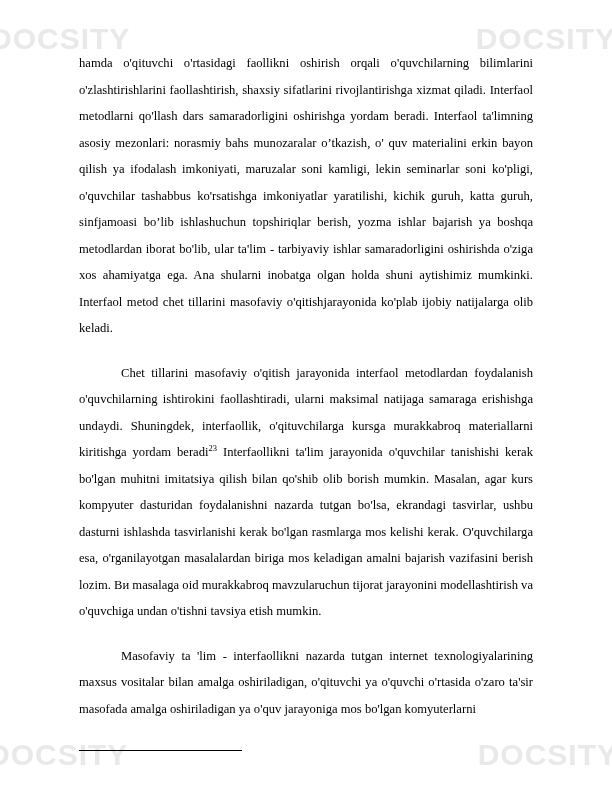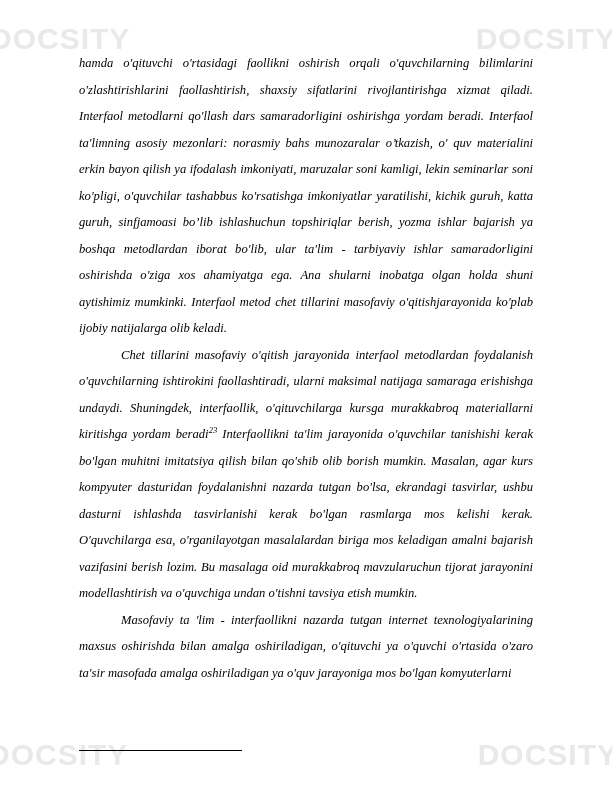--- a/index.html
+++ b/index.html
@@ -63,24 +63,24 @@
   }
 
   p.body-par {
     margin: 0 0 0 0;
     font-size: 12.6px;
     line-height: 26.5px;
     text-align: justify;
     text-justify: inter-word;
     color: #000000;
     word-spacing: 0px;
-    font-style: italic;
   }
   p.indent {
     text-indent: 42px;
+    margin-top: 18px;
   }
 
   .footnote-wrap {
     position: absolute;
     left: 79px;
     bottom: 36px;
     width: 454px;
   }
   .footnote-rule {
     width: 163px;
@@ -112,20 +112,20 @@
 <div class="page">
 
   <div class="watermark wm-left">DOCSITY</div>
   <div class="watermark wm-right">DOCSITY</div>
   <div class="watermark wm-bottom-left">DOCSITY</div>
   <div class="watermark wm-bottom-right">DOCSITY</div>
 
   <div class="content">
     <p class="body-par">hamda o'qituvchi o'rtasidagi faollikni oshirish orqali o'quvchilarning bilimlarini o'zlashtirishlarini faollashtirish, shaxsiy sifatlarini rivojlantirishga xizmat qiladi. Interfaol metodlarni qo'llash dars samaradorligini oshirishga yordam beradi. Interfaol ta'limning asosiy mezonlari: norasmiy bahs munozaralar  o’tkazish, o' quv materialini erkin bayon qilish ya ifodalash imkoniyati, maruzalar soni kamligi, lekin seminarlar soni ko'pligi, o'quvchilar tashabbus ko'rsatishga imkoniyatlar yaratilishi, kichik guruh, katta guruh, sinfjamoasi bo’lib ishlashuchun topshiriqlar berish, yozma ishlar bajarish ya boshqa metodlardan iborat bo'lib, ular ta'lim - tarbiyaviy ishlar samaradorligini oshirishda o'ziga xos ahamiyatga ega. Ana shularni inobatga olgan holda shuni aytishimiz mumkinki. Interfaol metod chet tillarini masofaviy o'qitishjarayonida ko'plab ijobiy natijalarga olib keladi.</p>
     <p class="body-par indent"><span>Chet tillarini masofaviy o'qitish jarayonida interfaol metodlardan foydalanish o'quvchilarning ishtirokini faollashtiradi, ularni maksimal natijaga samaraga erishishga undaydi. Shuningdek, interfaollik, o'qituvchilarga kursga murakkabroq materiallarni kiritishga yordam beradi</span><sup class="fnref">23</sup> <span>Interfaollikni ta'lim jarayonida o'quvchilar tanishishi kerak bo'lgan muhitni imitatsiya qilish bilan qo'shib olib borish mumkin. Masalan, agar kurs kompyuter dasturidan foydalanishni nazarda tutgan bo'lsa, ekrandagi tasvirlar, ushbu dasturni ishlashda tasvirlanishi kerak bo'lgan rasmlarga mos kelishi kerak. O'quvchilarga esa, o'rganilayotgan masalalardan biriga mos keladigan amalni bajarish vazifasini berish lozim. Ви masalaga oid murakkabroq mavzularuchun tijorat jarayonini modellashtirish va o'quvchiga undan o'tishni tavsiya etish mumkin.</span></p>
-    <p class="body-par indent">Masofaviy ta 'lim - interfaollikni nazarda tutgan internet texnologiyalarining maxsus oshirishda bilan amalga oshiriladigan, o'qituvchi ya o'quvchi o'rtasida o'zaro ta'sir masofada amalga oshiriladigan ya o'quv jarayoniga mos bo'lgan komyuterlarni</p>
+    <p class="body-par indent">Masofaviy ta 'lim - interfaollikni nazarda tutgan internet texnologiyalarining maxsus vositalar bilan amalga oshiriladigan, o'qituvchi ya o'quvchi o'rtasida o'zaro ta'sir masofada amalga oshiriladigan ya o'quv jarayoniga mos bo'lgan komyuterlarni</p>
   </div>
 
   <div class="footnote-wrap">
     <div class="footnote-rule"></div>
   </div>
 
 </div>
 
 </body></html>

